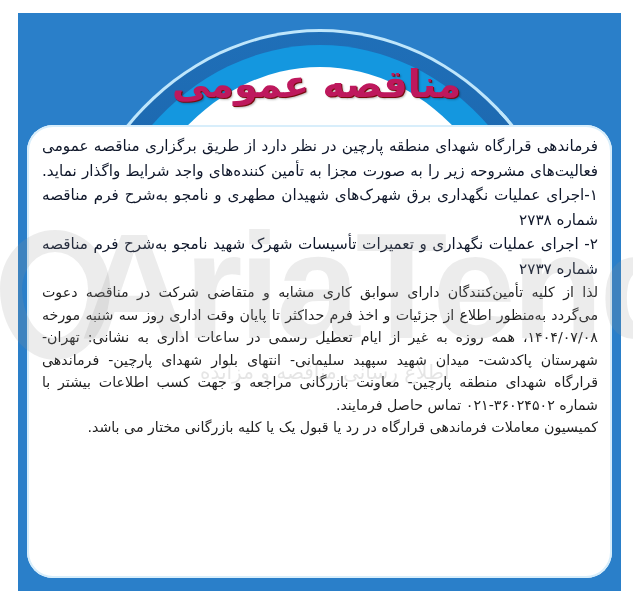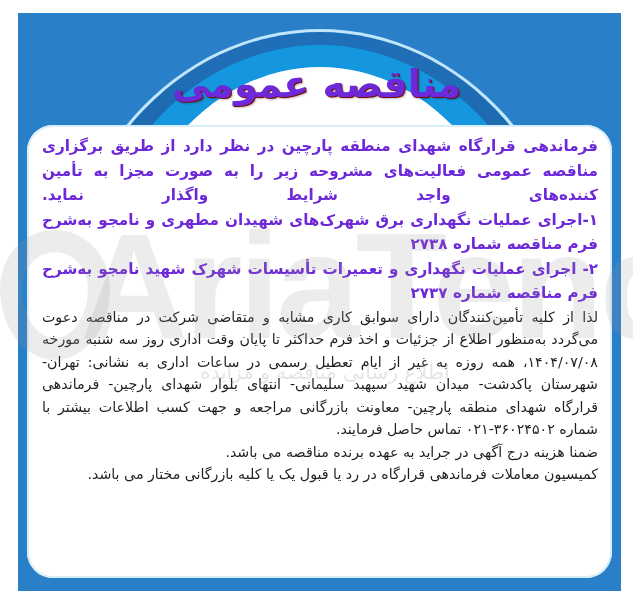--- a/index.html
+++ b/index.html
@@ -64,21 +64,21 @@
     }
     .title {
       position: absolute;
       left: 0;
       right: 0;
       top: 62px;
       text-align: center;
       font-family: "DejaVu Sans", sans-serif;
       font-weight: bold;
       font-size: 38px;
-      color: #6d28d9;
+      color: #be185d;
       text-shadow: 1px 1px 0 #7a0b0e, 2px 2px 2px rgba(0,0,0,0.25);
       direction: rtl;
       letter-spacing: 0;
       z-index: 3;
     }
     .watermark {
       position: absolute;
       left: 0;
       top: 200px;
       width: 633px;
@@ -127,24 +127,24 @@
       font-family: "DejaVu Sans", sans-serif;
       font-size: 14.2px;
       line-height: 22.5px;
       color: #1f1f1f;
       z-index: 2;
     }
     .content p {
       margin: 0;
     }
     .bold {
-      font-weight: bold;
+      font-weight: normal;
       font-size: 15.2px;
       line-height: 24.5px;
-      color: #6d28d9;
+      color: #0f172a;
     }
     .justified {
       text-align: justify;
       text-align-last: justify;
     }
   </style>
 </head>
 <body>
 
 <div class="frame">
@@ -159,21 +159,20 @@
 <div class="content">
   <p class="bold justified">فرماندهی قرارگاه شهدای منطقه پارچین در نظر دارد از طریق برگزاری مناقصه عمومی فعالیت‌های مشروحه زیر را به صورت مجزا به تأمین کننده‌های واجد شرایط واگذار نماید.</p>
   <p class="bold">
     <span>۱-</span><span>اجرای عملیات نگهداری برق شهرک‌های شهیدان مطهری و نامجو به‌شرح فرم مناقصه شماره ۲۷۳۸</span>
   </p>
   <p class="bold">
     <span>۲-</span>
     <span>اجرای عملیات نگهداری و تعمیرات تأسیسات شهرک شهید نامجو به‌شرح فرم مناقصه شماره ۲۷۳۷</span>
   </p>
   <p>لذا از کلیه تأمین‌کنندگان دارای سوابق کاری مشابه و متقاضی شرکت در مناقصه دعوت می‌گردد به‌منظور اطلاع از جزئیات و اخذ فرم حداکثر تا پایان وقت اداری روز سه شنبه مورخه ۱۴۰۴/۰۷/۰۸، همه روزه به غیر از ایام تعطیل رسمی در ساعات اداری به نشانی: تهران- شهرستان پاکدشت- میدان شهید سپهبد سلیمانی- انتهای بلوار شهدای پارچین- فرماندهی قرارگاه شهدای منطقه پارچین- معاونت بازرگانی مراجعه و جهت کسب اطلاعات بیشتر با شماره ۳۶۰۲۴۵۰۲-۰۲۱ تماس حاصل فرمایند.</p>
-  <p>ضمنا هزینه درج آگهی در جراید به عهده برنده مناقصه می باشد.</p>
   <p>کمیسیون معاملات فرماندهی قرارگاه در رد یا قبول یک یا کلیه بازرگانی مختار می باشد.</p>
 </div>
 
 <div class="watermark">
   <div class="wm-logo"></div>
   <div class="wm-text">AriaTender</div>
   <div class="wm-sub">اطلاع رسانی مناقصه و مزایده</div>
 </div>
 
 </body></html>

